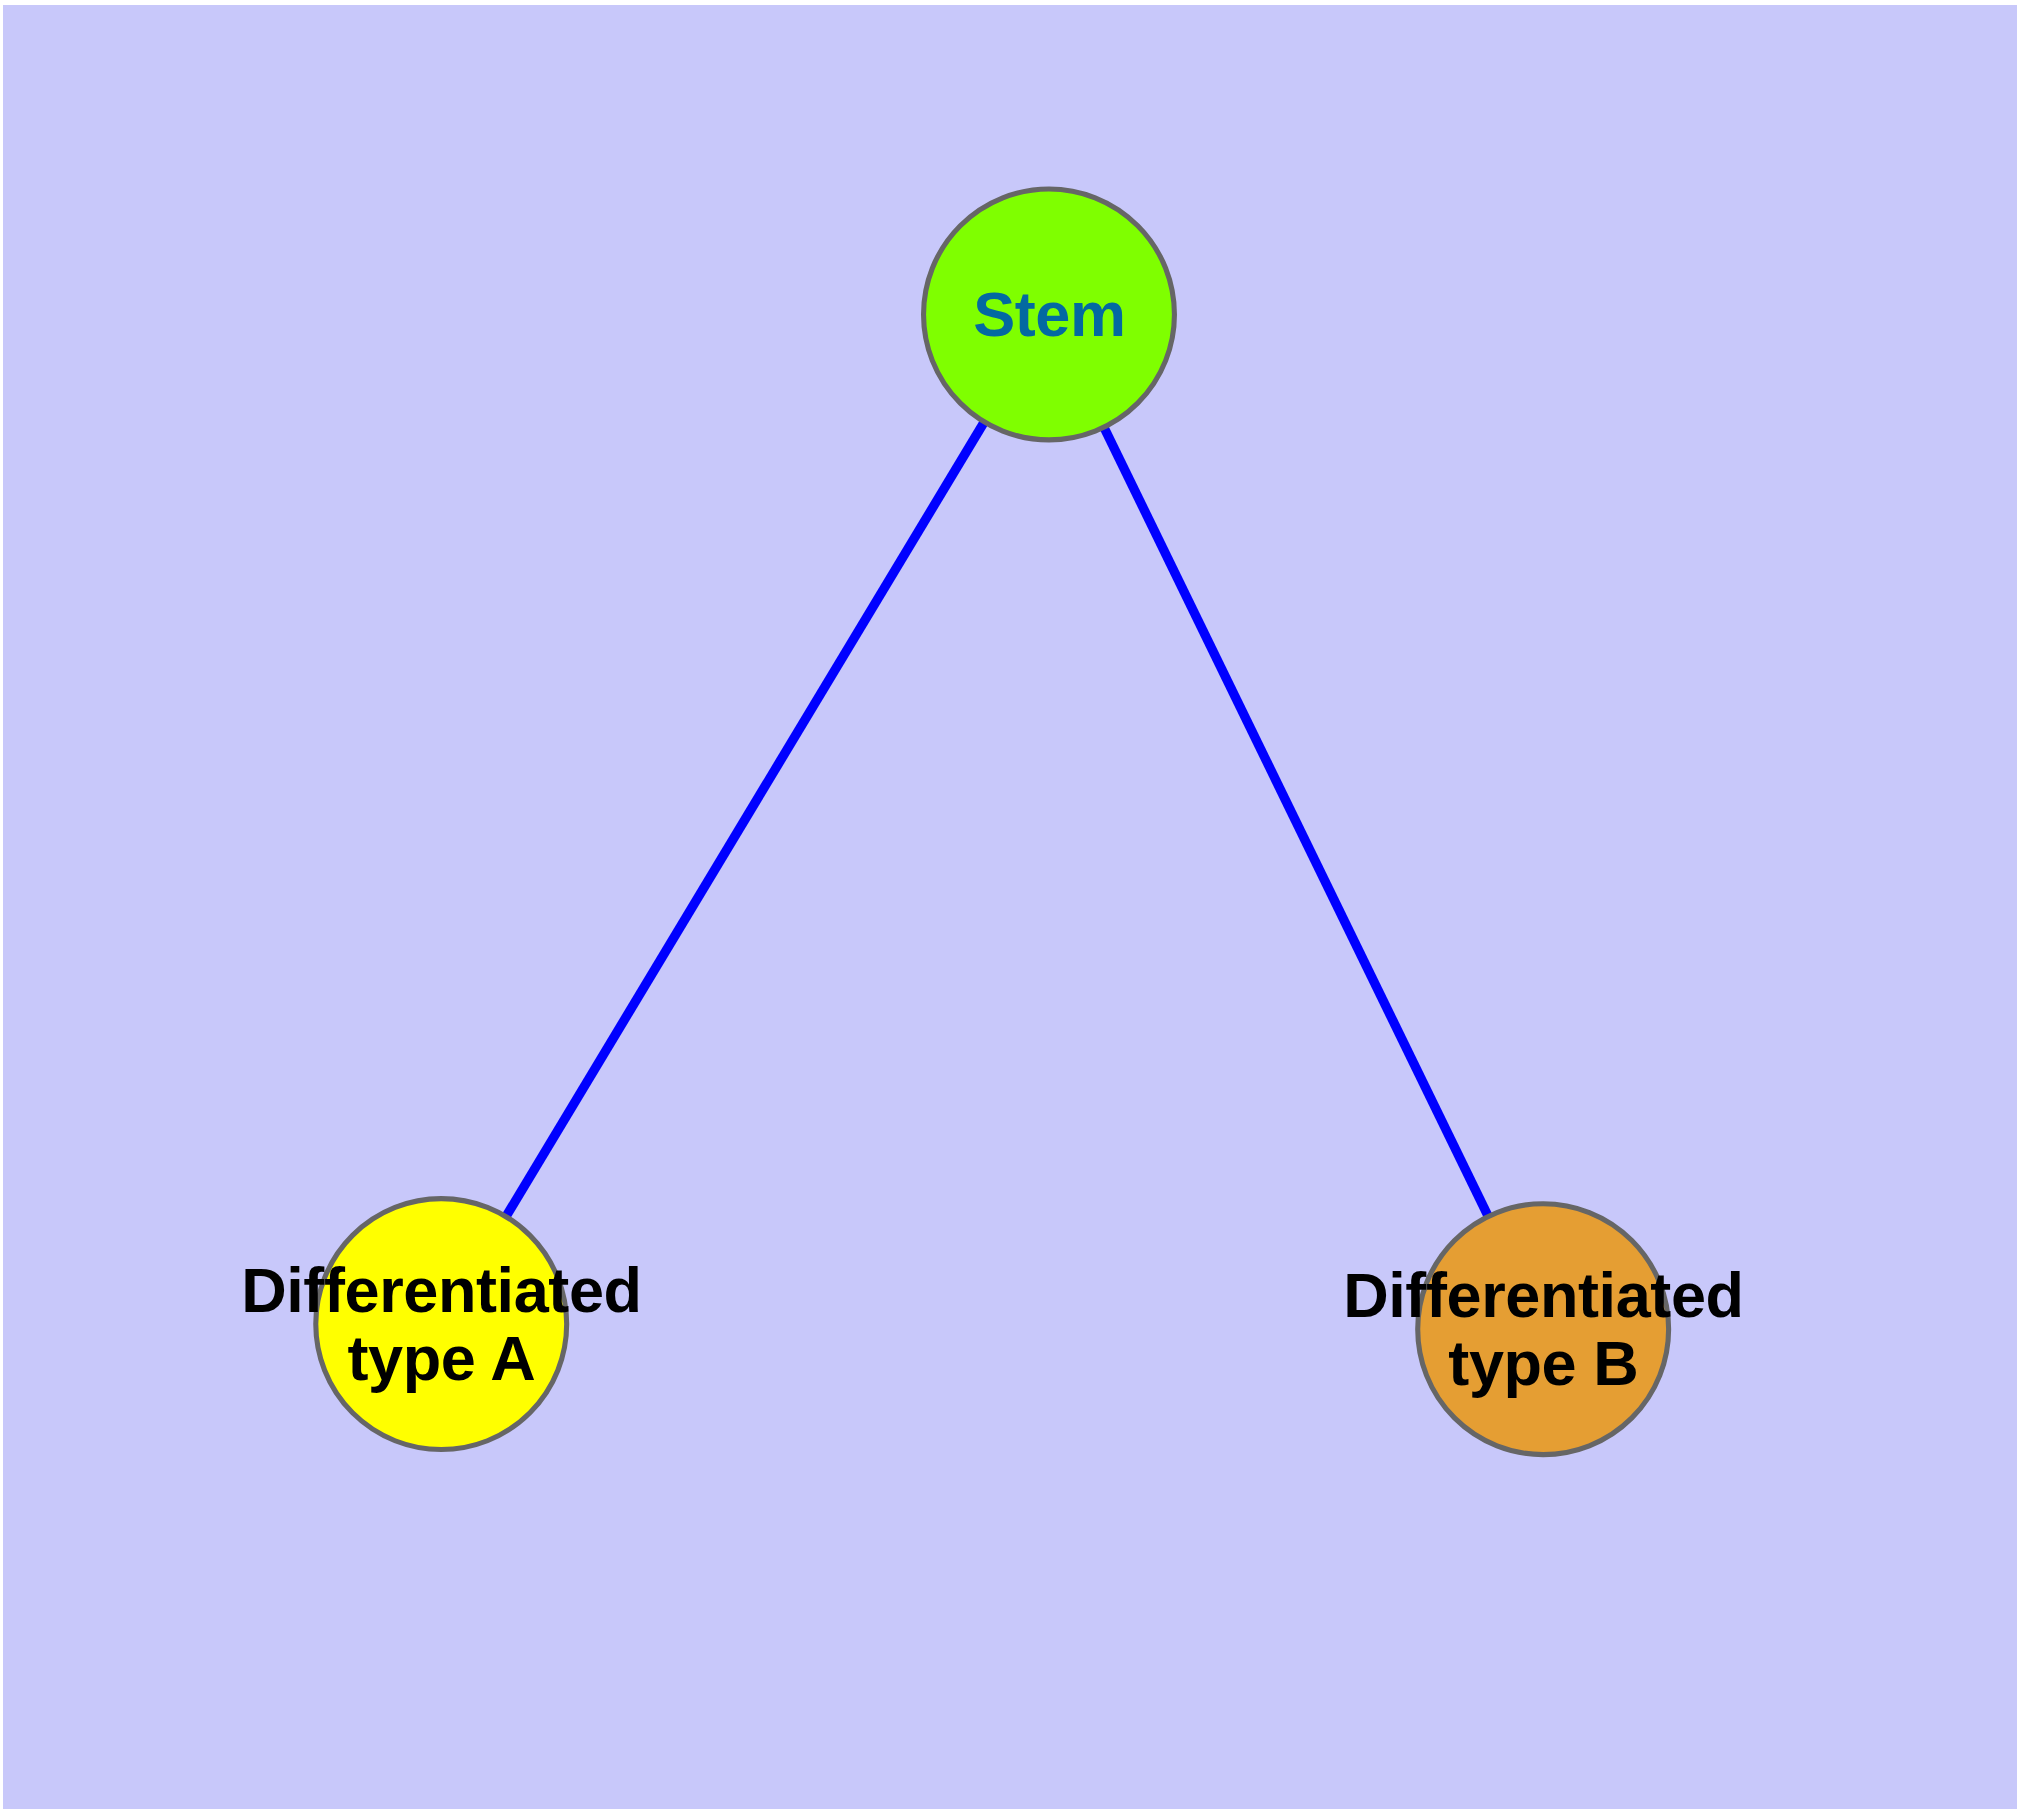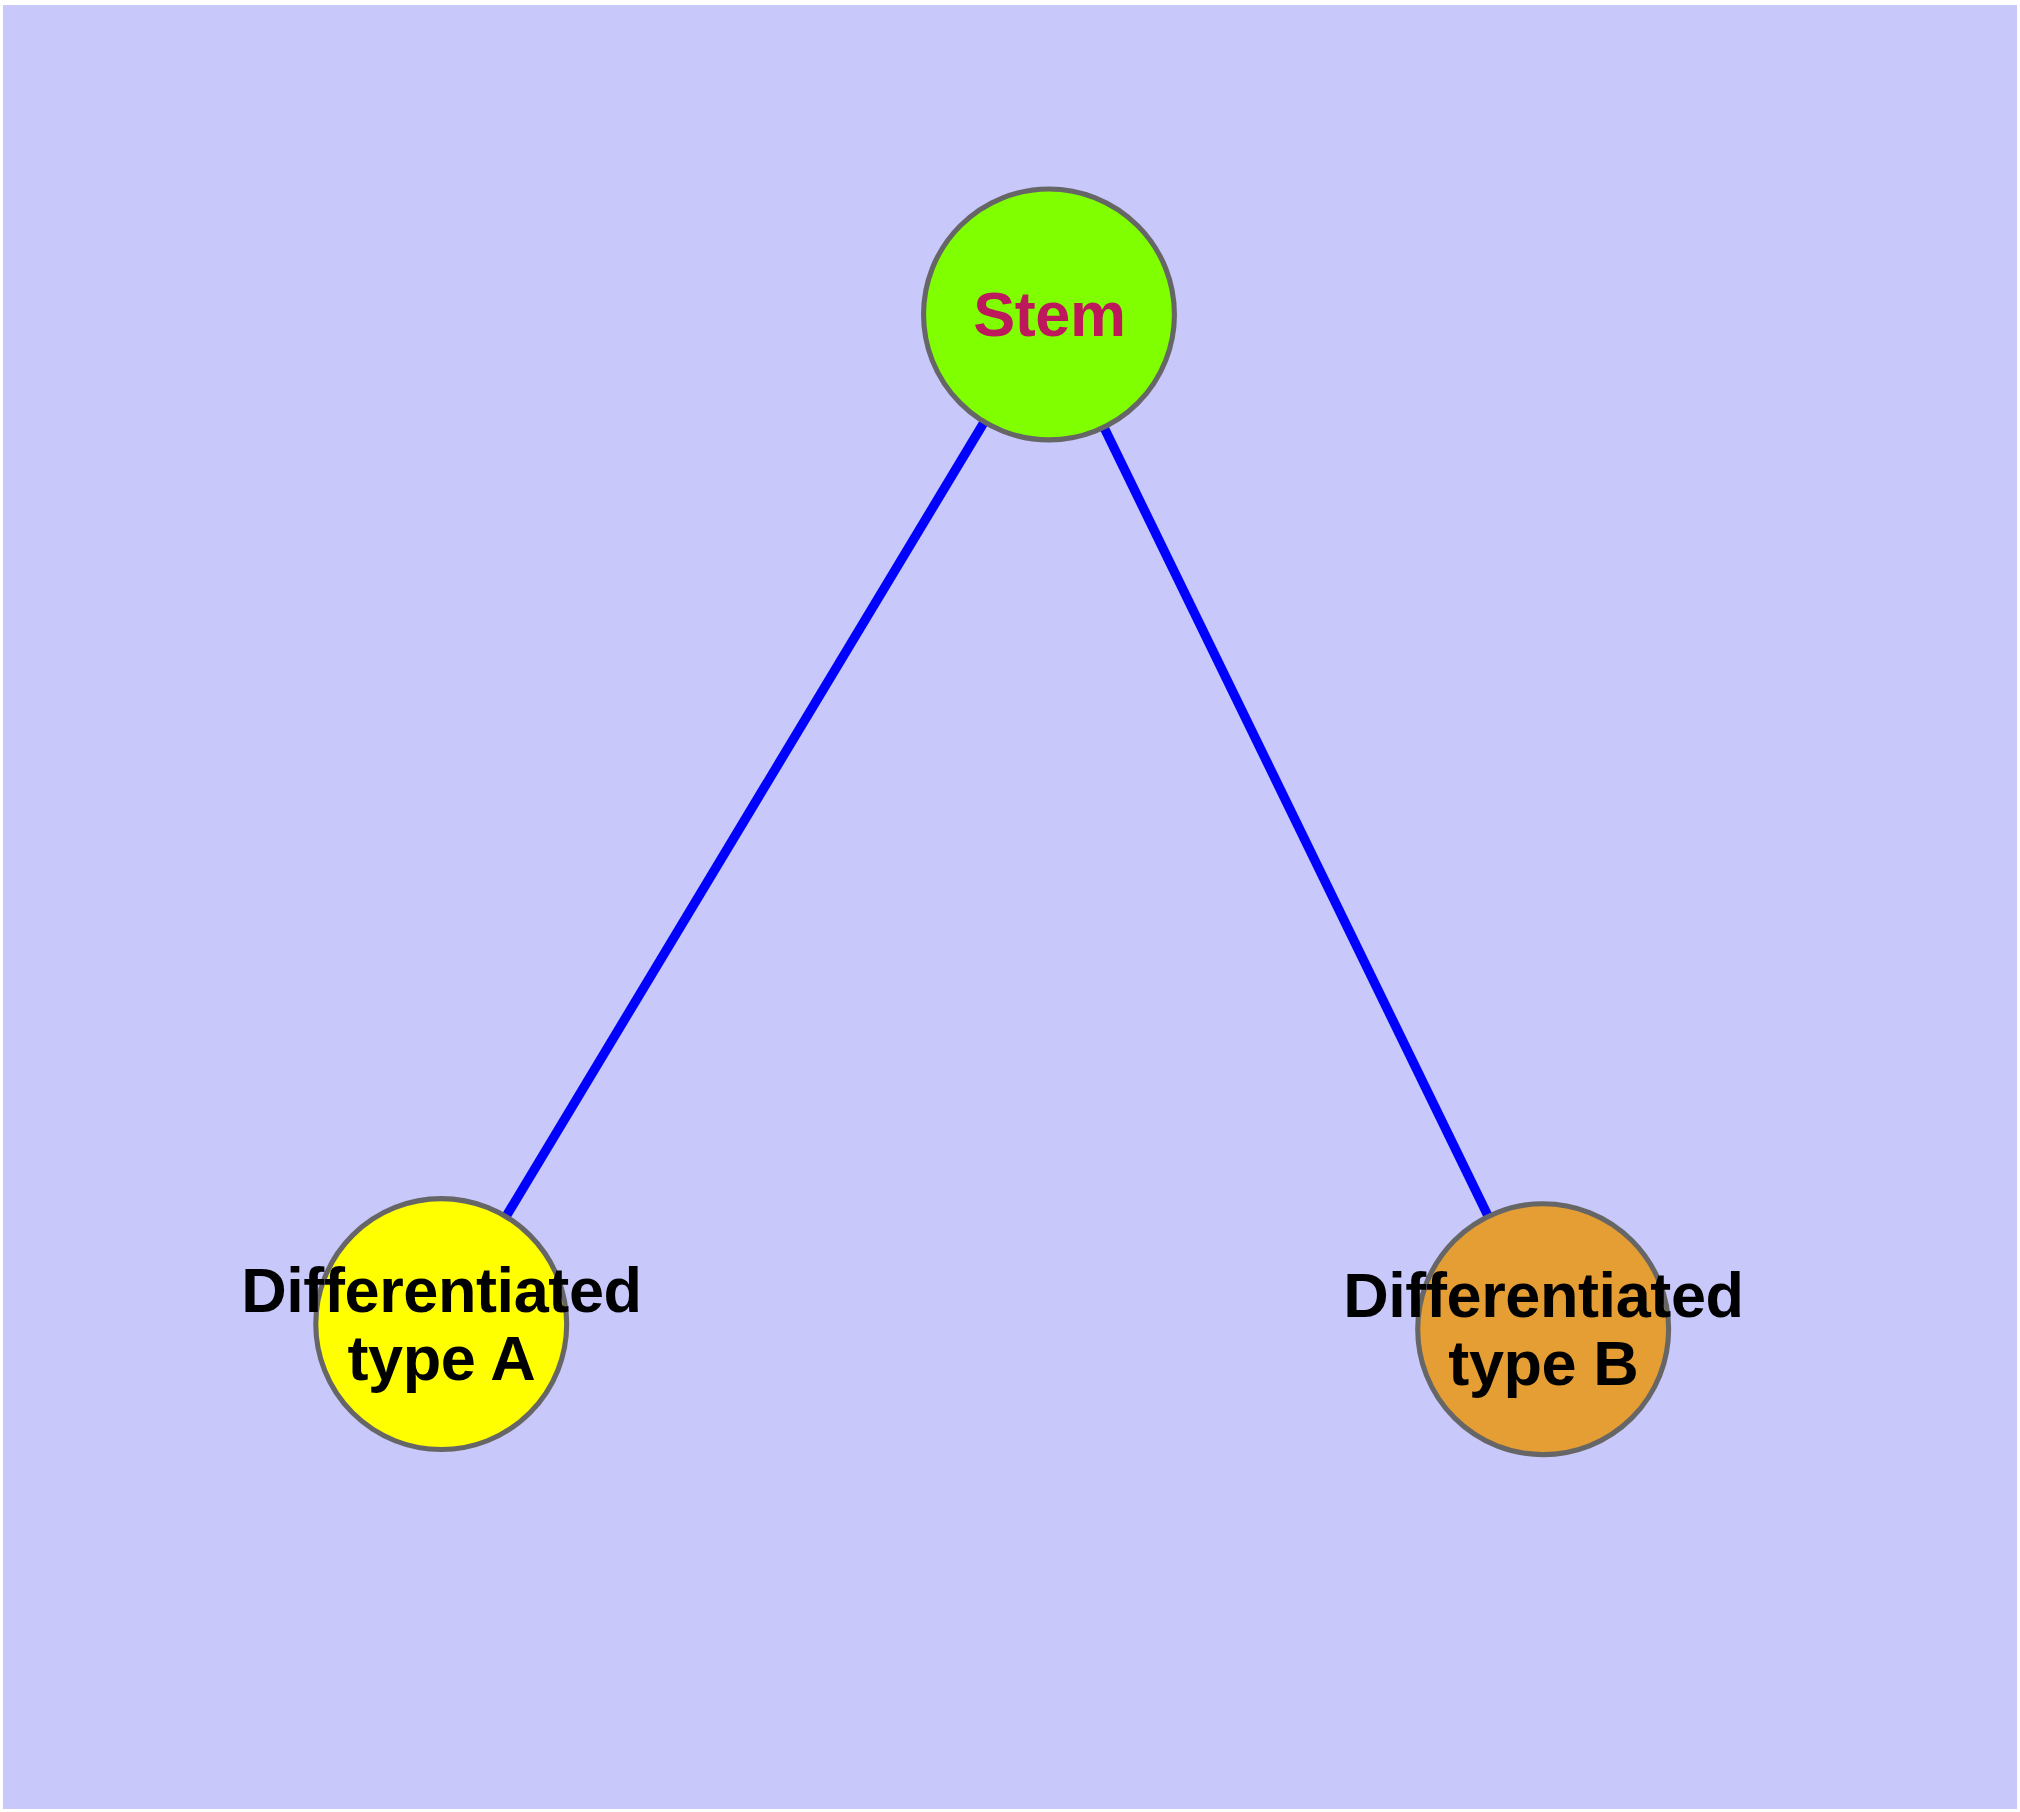--- a/index.html
+++ b/index.html
@@ -58,21 +58,21 @@
           <line x1="1234" y1="365" x2="517" y2="1556" stroke="#0000ff" stroke-width="11" stroke-linecap="butt"></line>
           <line x1="1234" y1="365" x2="1817" y2="1562" stroke="#0000ff" stroke-width="11" stroke-linecap="butt"></line>
         </g>
       <g id="nodes-layer">
           <circle cx="1234" cy="365" r="148" fill="#7fff00" stroke="#666666" stroke-width="6"></circle>
           <circle cx="517" cy="1556" r="148" fill="#ffff00" stroke="#666666" stroke-width="6"></circle>
           <circle cx="1817" cy="1562" r="148" fill="#e59e33" stroke="#666666" stroke-width="6"></circle>
         </g>
     </svg>
     <div id="labels-layer">
-        <div class="node-label big" style="left: 1046px; top: 309px; font-size: 63px; color: #be185d;">Stem</div>
+        <div class="node-label big" style="left: 1046px; top: 309px; font-size: 63px; color: #0369a1;">Stem</div>
         <div class="node-label big" style="left: 438px; top: 1319px; font-size: 63px; color: rgb(0, 0, 0);">Differentiated
 type A</div>
         <div class="node-label big" style="left: 1540px; top: 1324px; font-size: 63px; color: rgb(0, 0, 0);">Differentiated
 type B</div>
       </div>
   </div>
 </div>
 
 
 </body></html>

